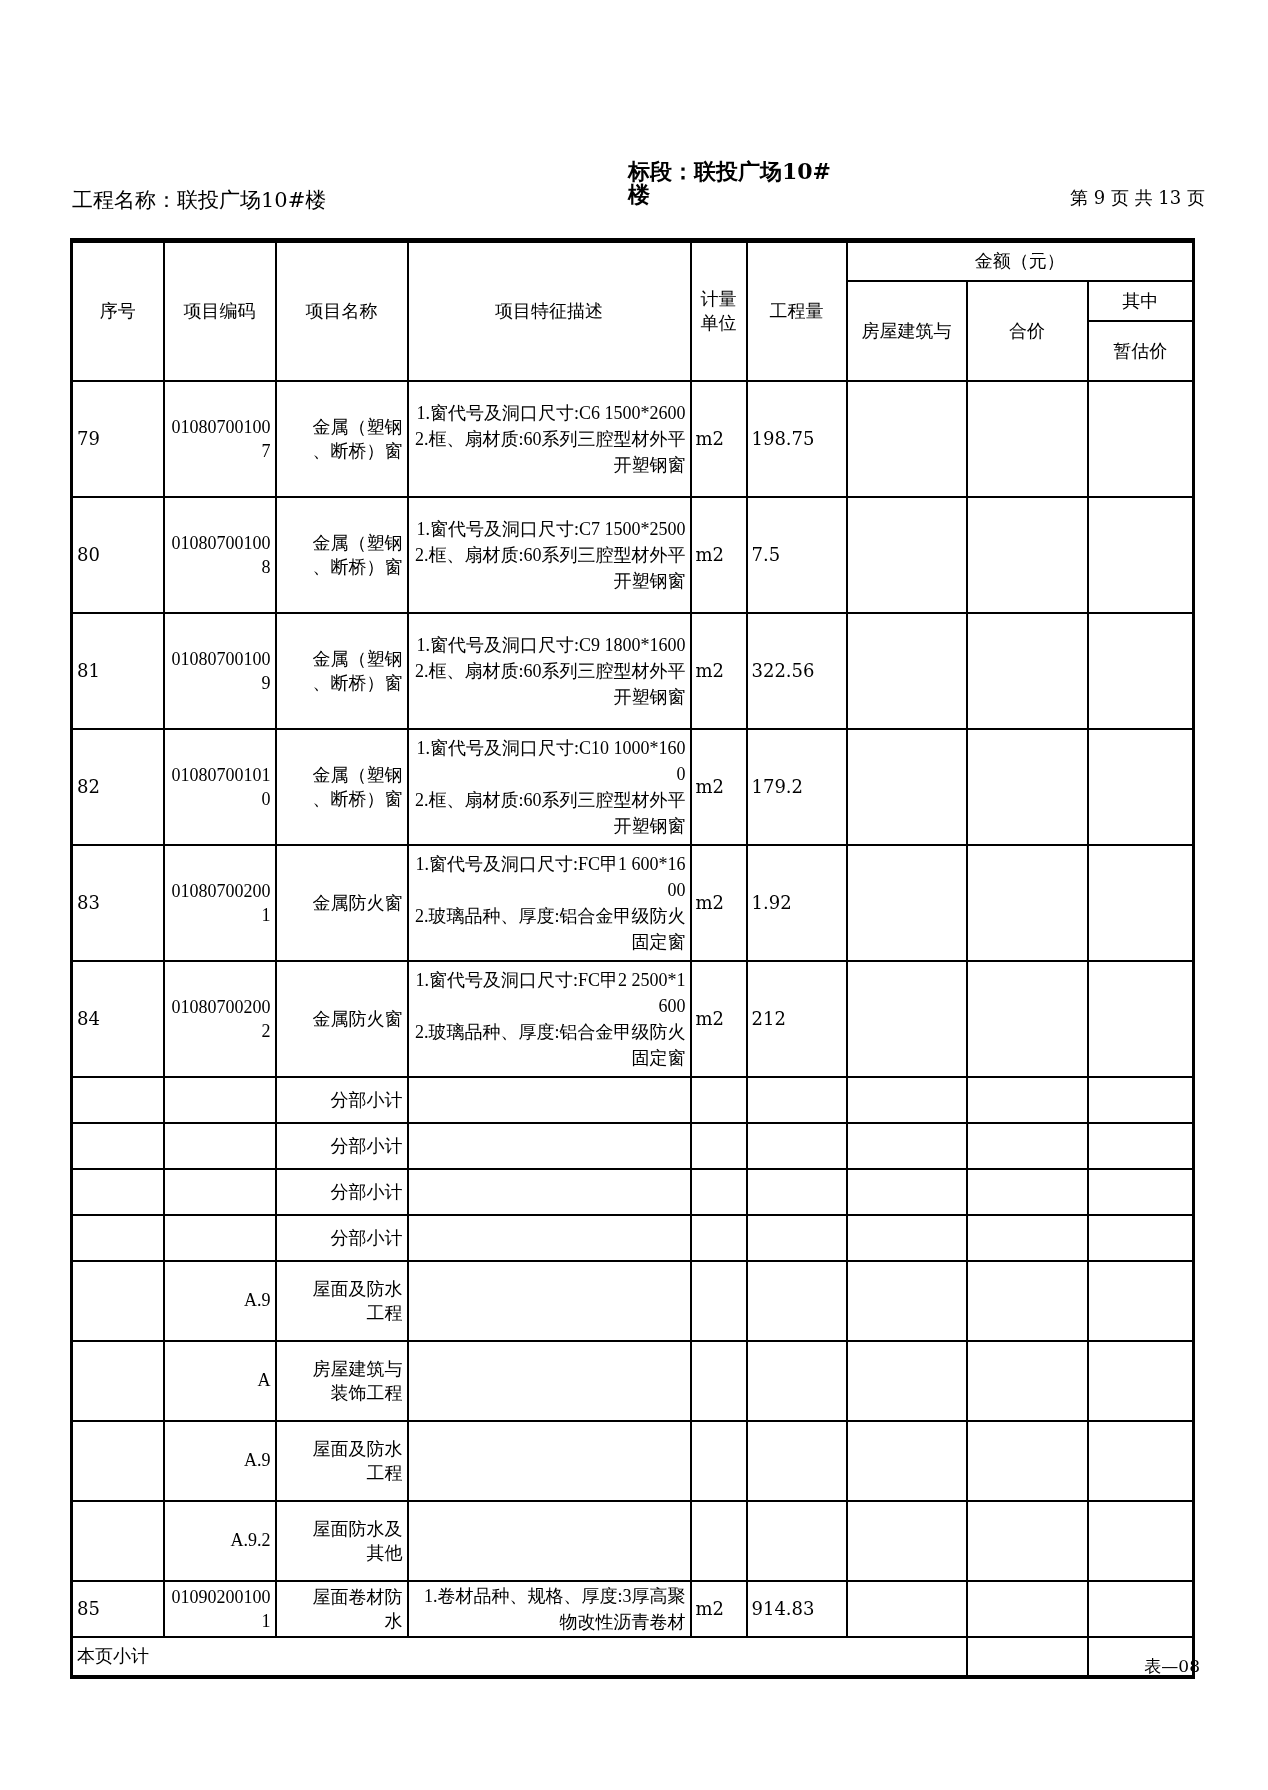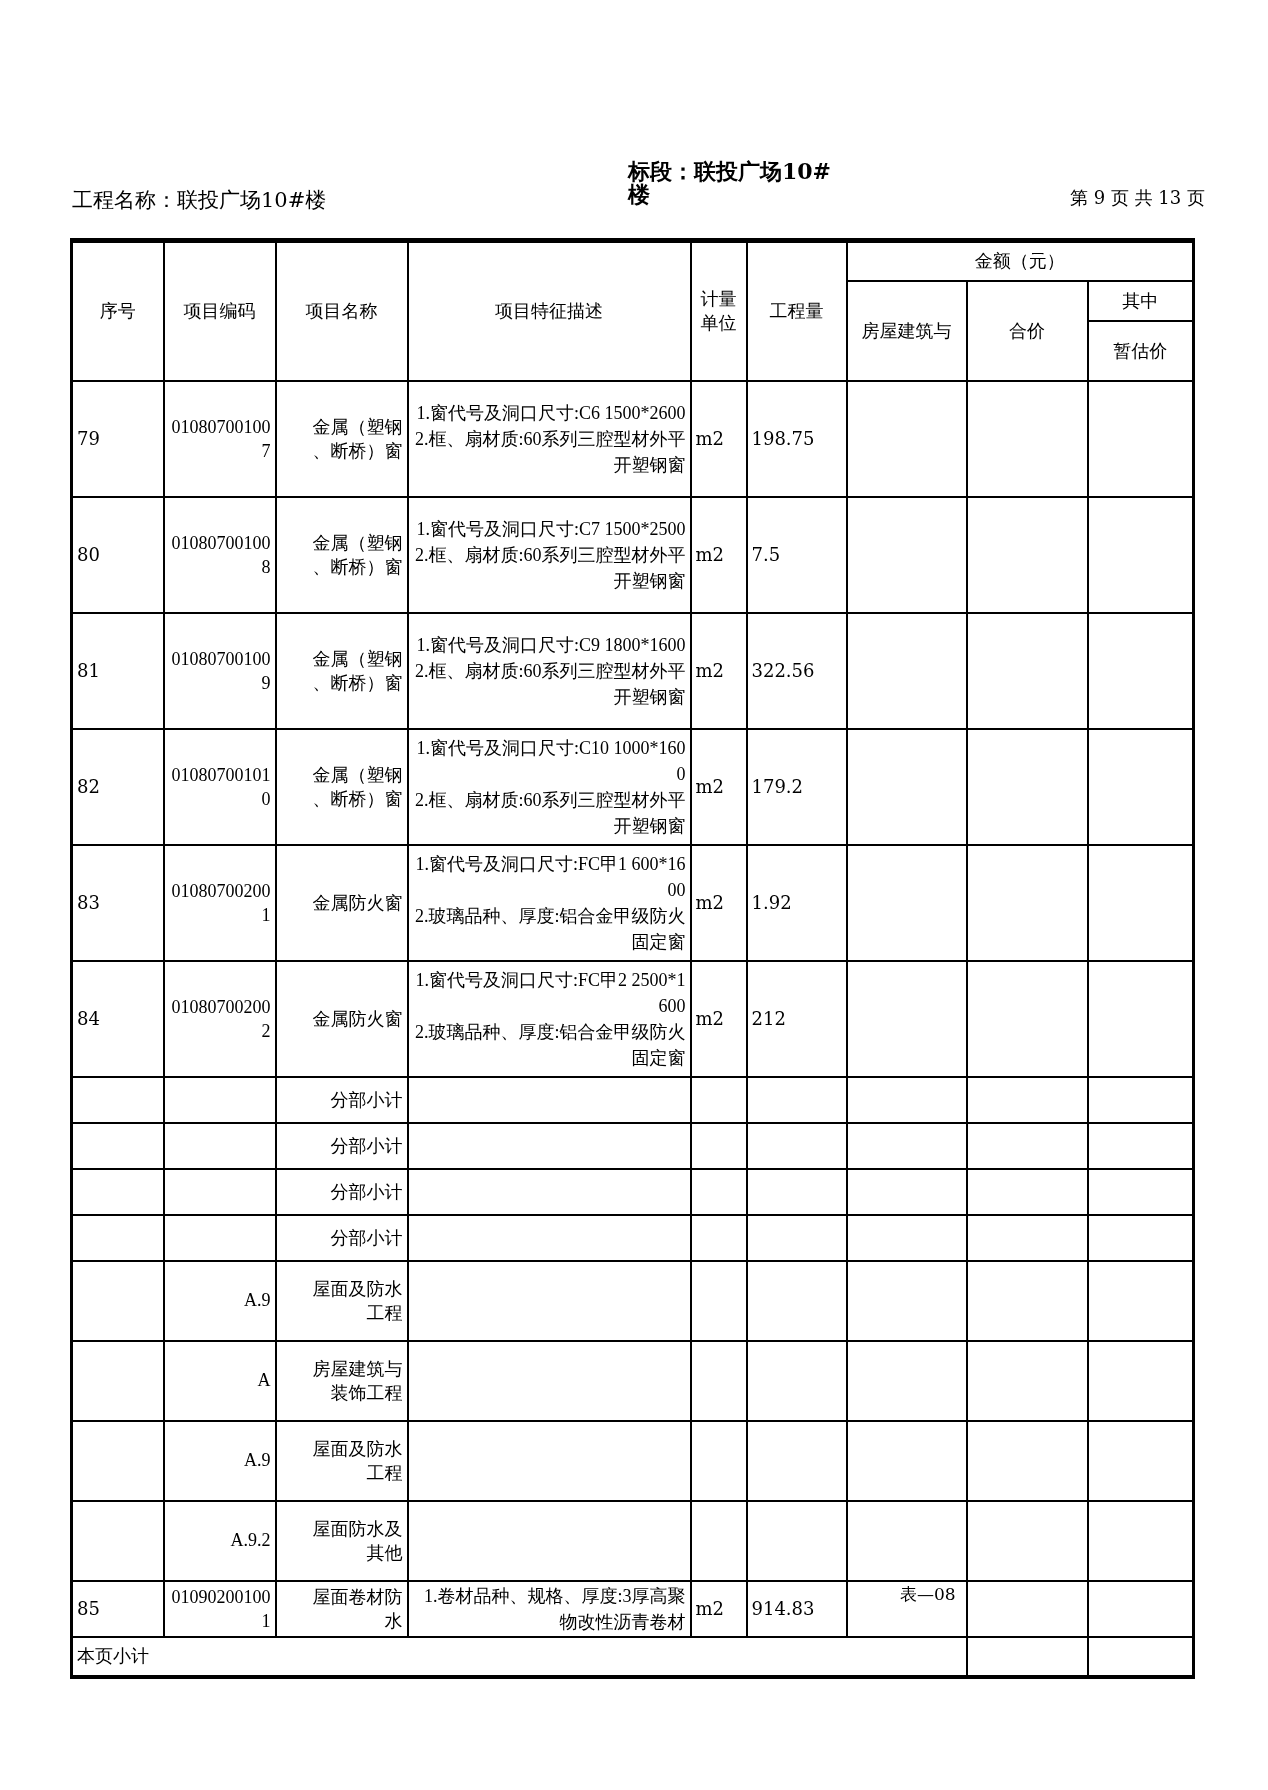--- a/index.html
+++ b/index.html
@@ -37,21 +37,21 @@
   .feature{white-space:pre-wrap;word-break:break-all;line-height:26px;padding-left:6px;}
   tr.h1{height:40px;}
   tr.h2{height:40px;}
   tr.h3{height:60px;}
   tr.r-item{height:116px;}
   tr.r-sub{height:46px;}
   tr.r-sec{height:80px;}
   tr.r-85{height:45px;}
   tr.r-sum{height:40px;}
   .note{position:absolute;left:72px;top:1612px;font-size:17px;}
-  .formcode{position:absolute;left:900px;top:1583px;width:300px;font-size:17px;}
+  .formcode{position:absolute;left:900px;top:1655px;width:300px;text-align:right;font-size:17px;}
 </style>
 </head>
 <body>
 
 <div class="page">
 
   <div class="hdr-project">工程名称：联投广场10#楼</div>
   <div class="hdr-section">标段：联投广场10#
 楼</div>
   <div class="hdr-page">第 9 页  共 13 页</div>

